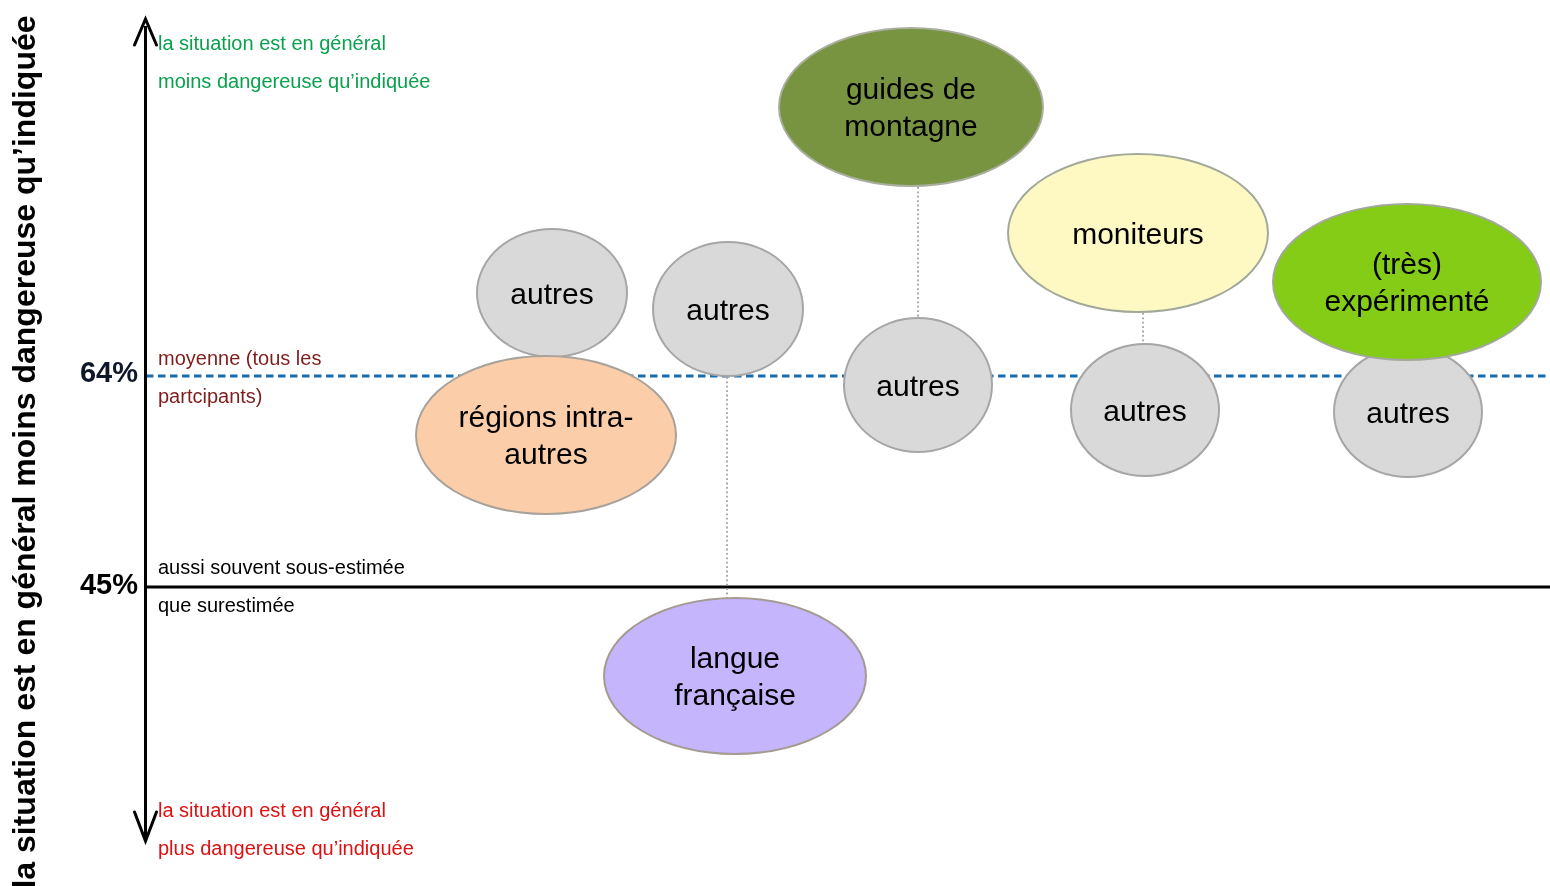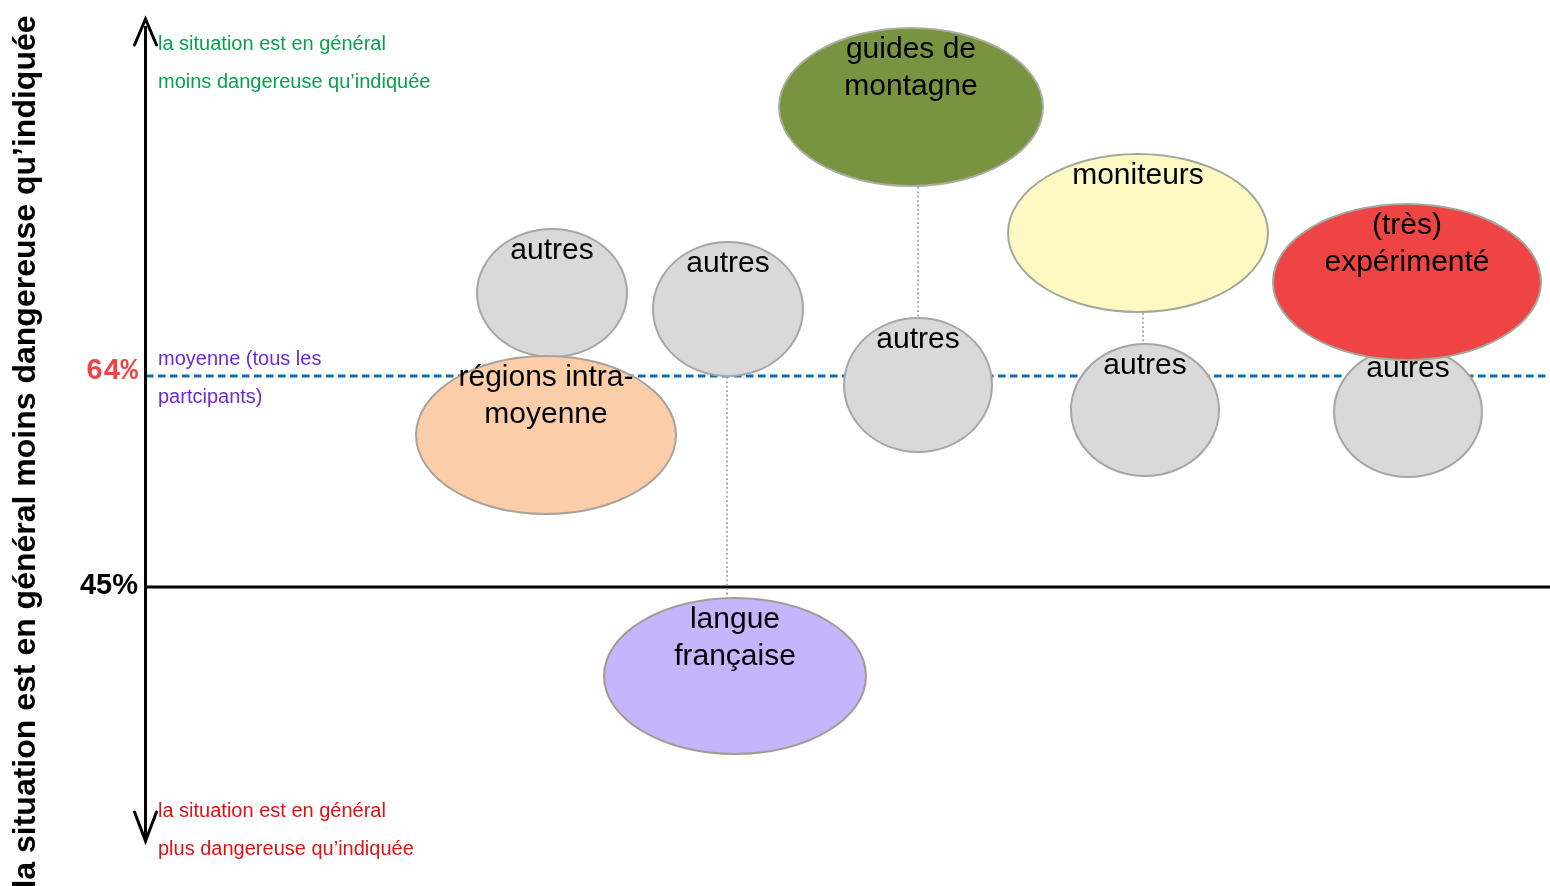--- a/index.html
+++ b/index.html
@@ -46,20 +46,21 @@
     stroke-width: 1.7;
     stroke-dasharray: 1.8 2.6;
   }
   .bubble {
     position: absolute;
     z-index: 2;
     border: 2px solid #000000;
     border-radius: 50%;
     box-sizing: border-box;
     display: flex;
+    align-items: center;
     justify-content: center;
     text-align: center;
   }
   .bubble-label {
     font-size: 30px;
     line-height: 37px;
     color: #000000;
     white-space: pre-line;
   }
   .annotation {
@@ -127,43 +128,45 @@
     <span class="bubble-label">autres</span>
   </div>
   <div class="bubble" style="left: 1070px; top: 343px; width: 150px; height: 134px; background: rgb(217, 217, 217); border-color: rgb(166, 166, 166);">
     <span class="bubble-label">autres</span>
   </div>
   <div class="bubble" style="left: 1333px; top: 346px; width: 150px; height: 132px; background: rgb(217, 217, 217); border-color: rgb(166, 166, 166);">
     <span class="bubble-label">autres</span>
   </div>
   <div class="bubble" style="left: 415px; top: 355px; width: 262px; height: 160px; background: rgb(251, 205, 169); border-color: rgb(168, 162, 155);">
     <span class="bubble-label">régions intra-
-moyenne</span>
+autres</span>
   </div>
   <div class="bubble" style="left: 778px; top: 27px; width: 266px; height: 160px; background: rgb(120, 148, 64); border-color: rgb(169, 174, 158);">
     <span class="bubble-label">guides de
 montagne</span>
   </div>
   <div class="bubble" style="left: 1007px; top: 153px; width: 262px; height: 160px; background: #fef9c3; border-color: rgb(162, 168, 154);">
     <span class="bubble-label">moniteurs</span>
   </div>
-  <div class="bubble" style="left: 1272px; top: 203px; width: 270px; height: 158px; background: #ef4444; border-color: rgb(162, 168, 154);">
+  <div class="bubble" style="left: 1272px; top: 203px; width: 270px; height: 158px; background: #84cc16; border-color: rgb(162, 168, 154);">
     <span class="bubble-label">(très)
 expérimenté</span>
   </div>
   <div class="bubble" style="left: 603px; top: 597px; width: 264px; height: 158px; background: #c4b5fd; border-color: rgb(163, 154, 145);">
     <span class="bubble-label">langue
 française</span>
   </div>
 
   <div class="annotation ann-green" style="color: rgb(10, 161, 78);">la situation est en général
 moins dangereuse qu’indiquée</div>
-  <div class="annotation ann-blue" style="color: #6d28d9;">moyenne (tous les
+  <div class="annotation ann-blue" style="color: #7f1d1d;">moyenne (tous les
 partcipants)</div>
+  <div class="annotation ann-black">aussi souvent sous-estimée
+que surestimée</div>
   <div class="annotation ann-red" style="color: rgb(221, 17, 17);">la situation est en général
 plus dangereuse qu’indiquée</div>
 
-  <div class="tick-label tick-64" style="color: #ef4444; font-family: Liberation Mono, monospace;">64%</div>
+  <div class="tick-label tick-64" style="color: #0f172a;">64%</div>
   <div class="tick-label tick-50">45%</div>
 
   <div class="y-axis-label">la situation est en général moins dangereuse qu’indiquée</div>
 
 </div>
 
 </body></html>

